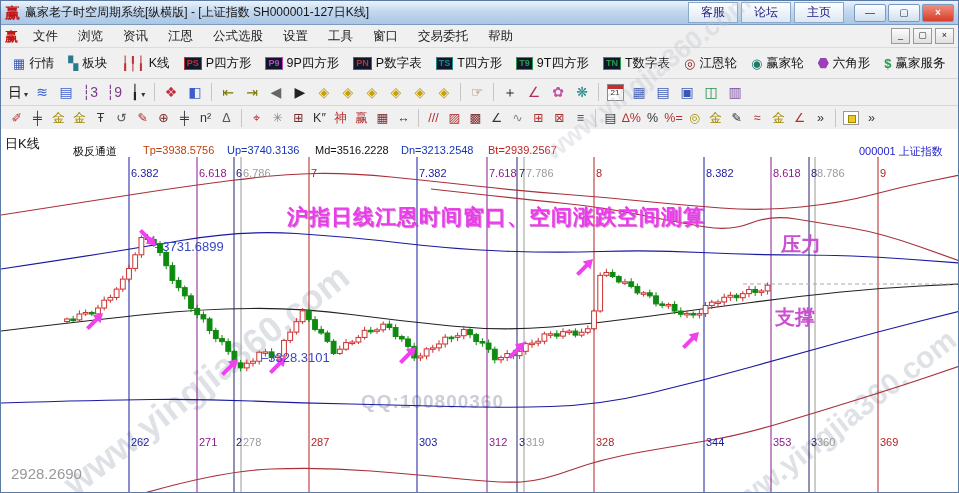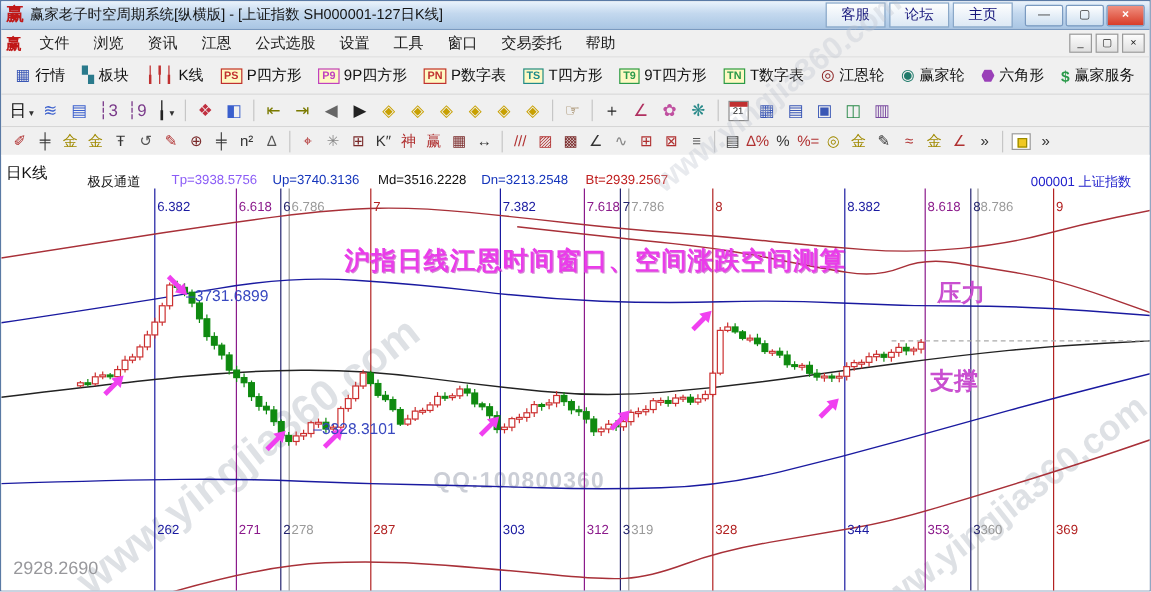--- a/index.html
+++ b/index.html
@@ -17,40 +17,40 @@
   
   #menubar{height:22px;display:flex;align-items:center;background:#f0f0f0;border-bottom:1px solid #dcdcdc;padding:0 4px;font-size:12.5px;color:#1a1a1a;}
   .menu-item{padding:2px 10px;white-space:nowrap;text-align:right;}
   #mdi-ctrls{margin-left:auto;display:flex;gap:3px;}
   .mdi-btn{width:17px;height:14px;font-size:9px;line-height:13px;text-align:center;border:1px solid #9a9a9a;background:linear-gradient(#fcfcfc,#e0e0e0);color:#222;}
   
   .toolbar{display:flex;align-items:center;background:#f0f0f0;border-bottom:1px solid #d6d6d6;padding:0 5px;box-sizing:border-box;}
   #tb1{height:31px;font-size:12.5px;}
   .tb1-item{display:flex;align-items:center;gap:4px;padding:0 7px;color:#111;white-space:nowrap;}
   .tb1-glyph{font-size:13px;font-weight:bold;}
-  .badge{font-size:9px;font-weight:bold;border:1px solid;padding:0 2px;background:#fef9c3;line-height:11px;}
+  .badge{font-size:9px;font-weight:bold;border:1px solid;padding:0 2px;background:#0f172a;line-height:11px;}
   .hex{width:11px;height:11px;background:#9a40b8;clip-path:polygon(25% 3%,75% 3%,100% 50%,75% 97%,25% 97%,0 50%);display:inline-block;}
   #tb2{height:27px;}
   .tb2-item{min-width:22px;text-align:center;font-size:14px;line-height:1;padding:2px 1px;white-space:nowrap;}
   #tb3{height:25px;}
   .tb3-item{min-width:21px;text-align:center;font-size:12.5px;line-height:1;padding:2px 0;white-space:nowrap;}
   .sep{width:1px;height:18px;background:#c6c6c6;margin:0 4px;}
   .caret{font-size:8px;color:#333;}
   .cal-icon{display:inline-block;width:15px;height:15px;border:1px solid #888;background:#fff;font-size:8px;color:#222;vertical-align:middle;}
   .cal-icon .cal-top{display:block;height:4px;background:#c03030;}
   .ygrid-icon{display:inline-block;width:14px;height:12px;border:1px solid #999;background:#fff;vertical-align:middle;position:relative;}
   .ygrid-icon::before{content:"";position:absolute;left:4px;top:3px;width:6px;height:6px;background:#f0c820;border:1px solid #998a00;}
   
   #chart{position:absolute;left:0;top:128px;width:959px;height:365px;background:#fff;}
   #date-strip{position:absolute;left:0;top:0;width:959px;height:13px;background:#f6f6f6;border-bottom:1px solid #e4e4e4;}
   .date-label{position:absolute;top:1px;font-size:10px;color:#9a9a9a;white-space:nowrap;}
   #kline-label{position:absolute;left:4px;top:6px;font-size:13px;color:#111;z-index:6;}
   .hdr{position:absolute;top:15px;font-size:11px;white-space:nowrap;z-index:6;}
   .h-channel{left:72px;color:#111;}
-  .h-tp{left:142px;color:#8b5cf6;}
+  .h-tp{left:142px;color:#c2410c;}
   .h-up{left:226px;color:#1535bb;}
   .h-md{left:314px;color:#111;}
   .h-dn{left:400px;color:#1535bb;}
   .h-bt{left:487px;color:#c02020;}
   .h-symbol{left:858px;color:#2222cc;}
   #chart-svg{position:absolute;left:0;top:0;z-index:2;}
   .vlabel{position:absolute;font-size:11px;white-space:nowrap;z-index:3;}
   #annotation{position:absolute;left:286px;top:74px;font-size:21px;font-weight:bold;color:#ea3cea;letter-spacing:1px;text-shadow:1px 1px 0 rgba(176,32,176,.55);z-index:5;white-space:nowrap;}
   .ps-label{position:absolute;font-size:20px;font-weight:bold;color:#c94fd0;z-index:5;}
   .price-mark{position:absolute;font-size:13px;color:#3848c0;z-index:4;white-space:nowrap;}

